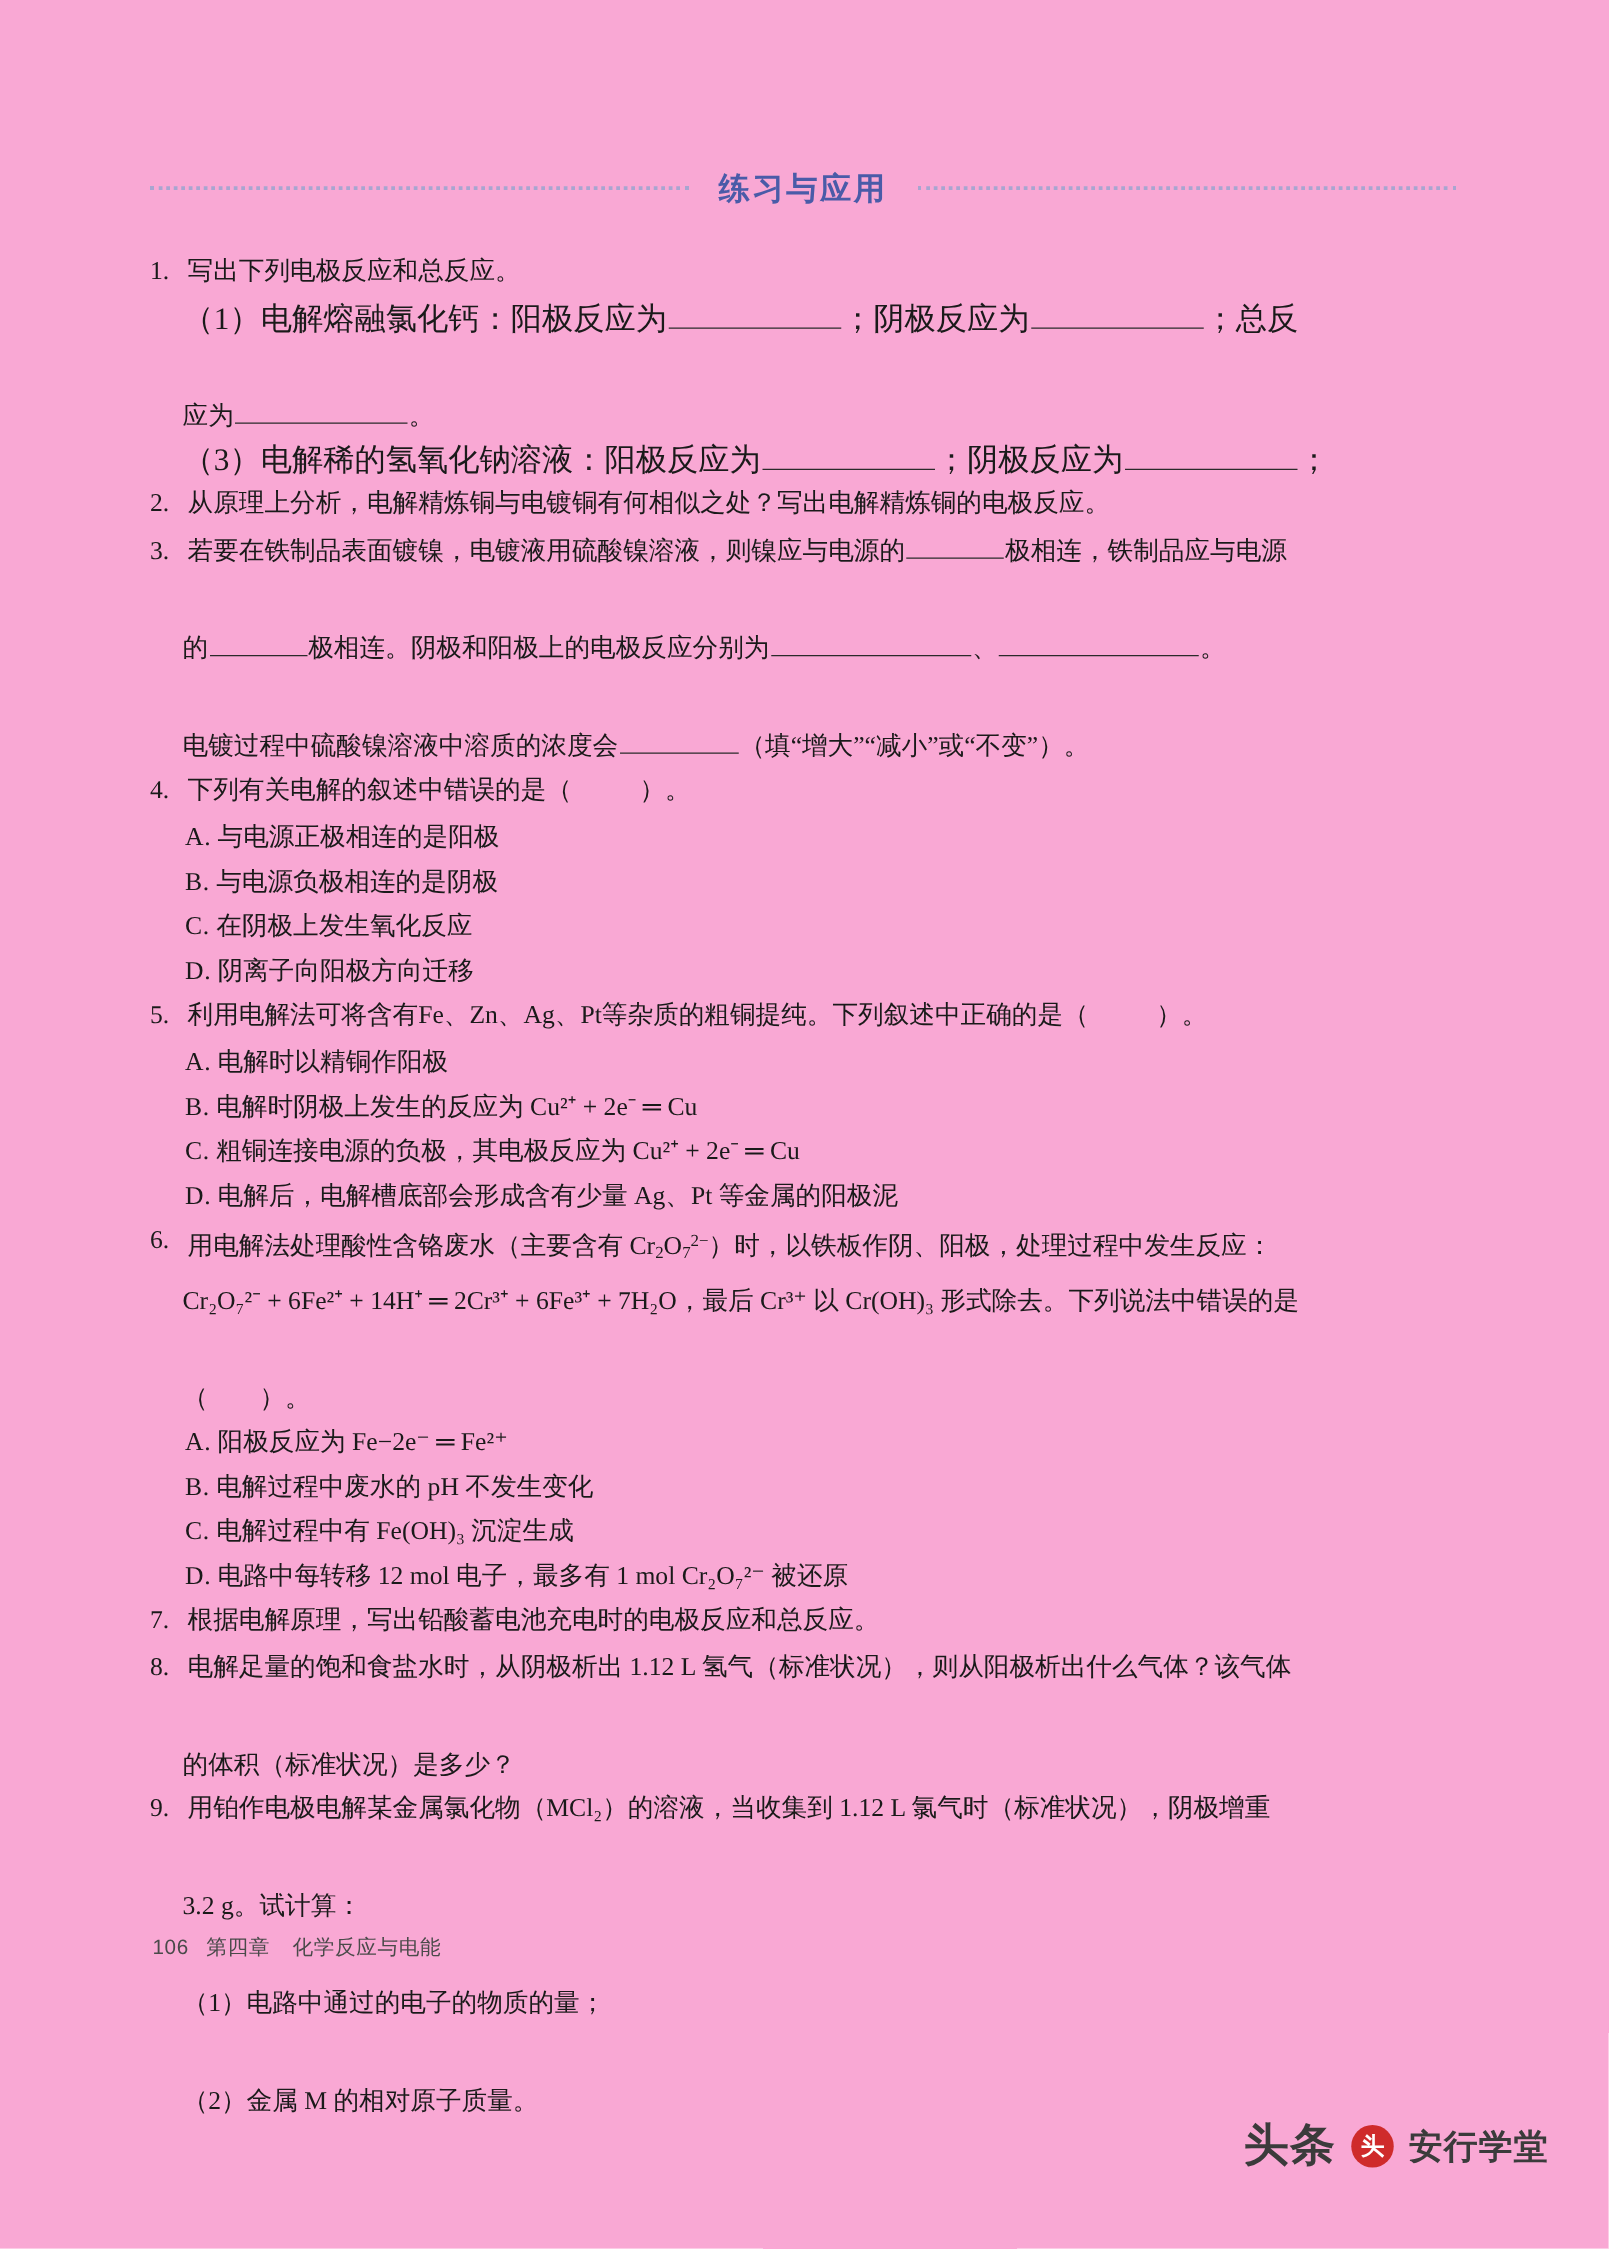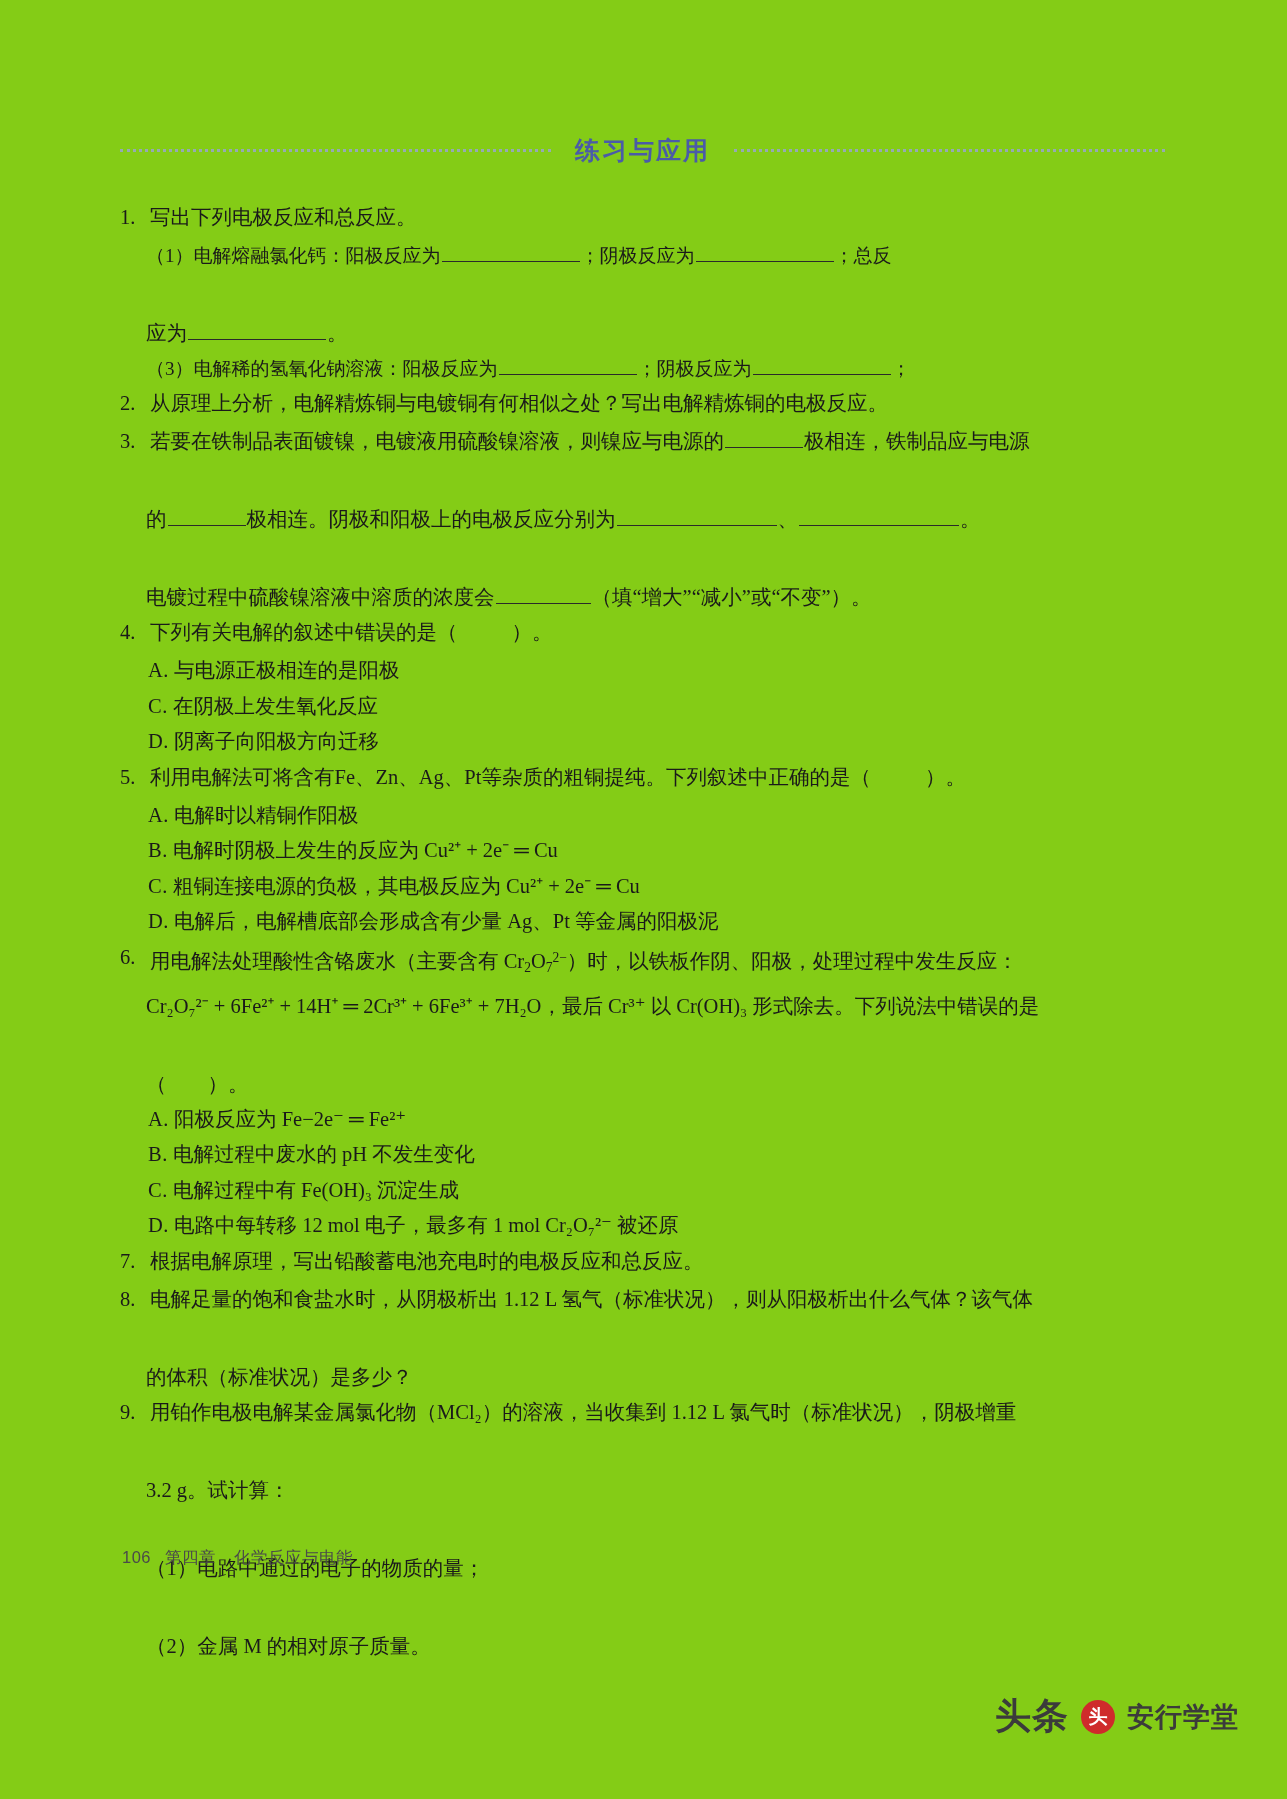--- a/index.html
+++ b/index.html
@@ -14,21 +14,21 @@
     font-family: "Liberation Serif", "DejaVu Serif", serif;
     color: #1a1a1a;
     overflow: hidden;
   }
 
   .page {
     position: absolute;
     left: 0; top: 0;
     width: 1287px;
     height: 1799px;
-    background: #84cc16;
+    background: #f9a8d4;
   }
 
   
   .banner {
     position: absolute;
     left: 120px;
     top: 130px;
     width: 1045px;
     height: 40px;
     display: flex;
@@ -75,21 +75,21 @@
   }
   .q-body {
     flex: 1 1 auto;
     font-size: 20.5px;
     line-height: 35px;
     text-align: justify;
   }
 
   .sub {
     padding-left: 26px;
-    font-size: 19px;
+    font-size: 25px;
     line-height: 35px;
   }
   .opt {
     padding-left: 28px;
     font-size: 20.5px;
     line-height: 35.5px;
   }
   .opt .lab {
     font-family: "Liberation Serif", serif;
     font-weight: normal;
@@ -227,20 +227,24 @@
       <span class="q-num">4.</span>
       <span class="q-body">
         <span>下列有关电解的叙述中错误的是（</span><span class="paren"></span><span>）。</span>
       </span>
     </div>
     <div class="opt">
       <span class="lab">A.</span>
       <span>与电源正极相连的是阳极</span>
     </div>
     <div class="opt">
+      <span class="lab">B.</span>
+      <span>与电源负极相连的是阴极</span>
+    </div>
+    <div class="opt">
       <span class="lab">C.</span>
       <span>在阴极上发生氧化反应</span>
     </div>
     <div class="opt">
       <span class="lab">D.</span>
       <span>阴离子向阳极方向迁移</span>
     </div>
 
     <div class="q">
       <span class="q-num">5.</span>

